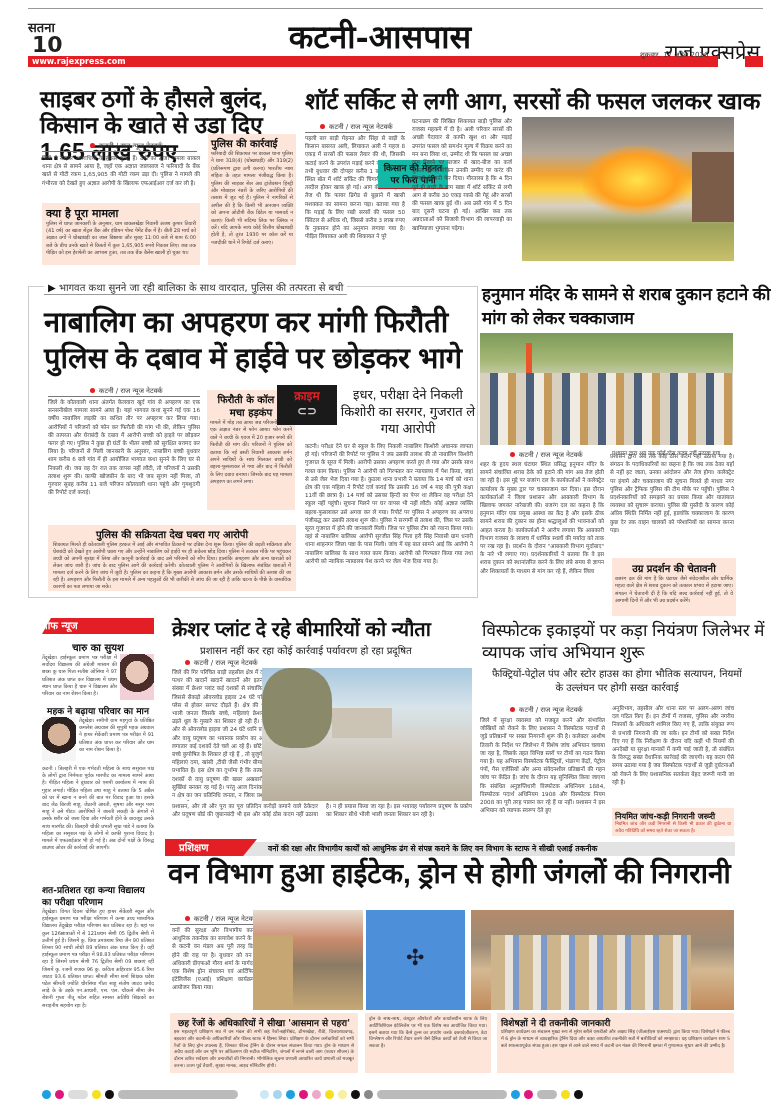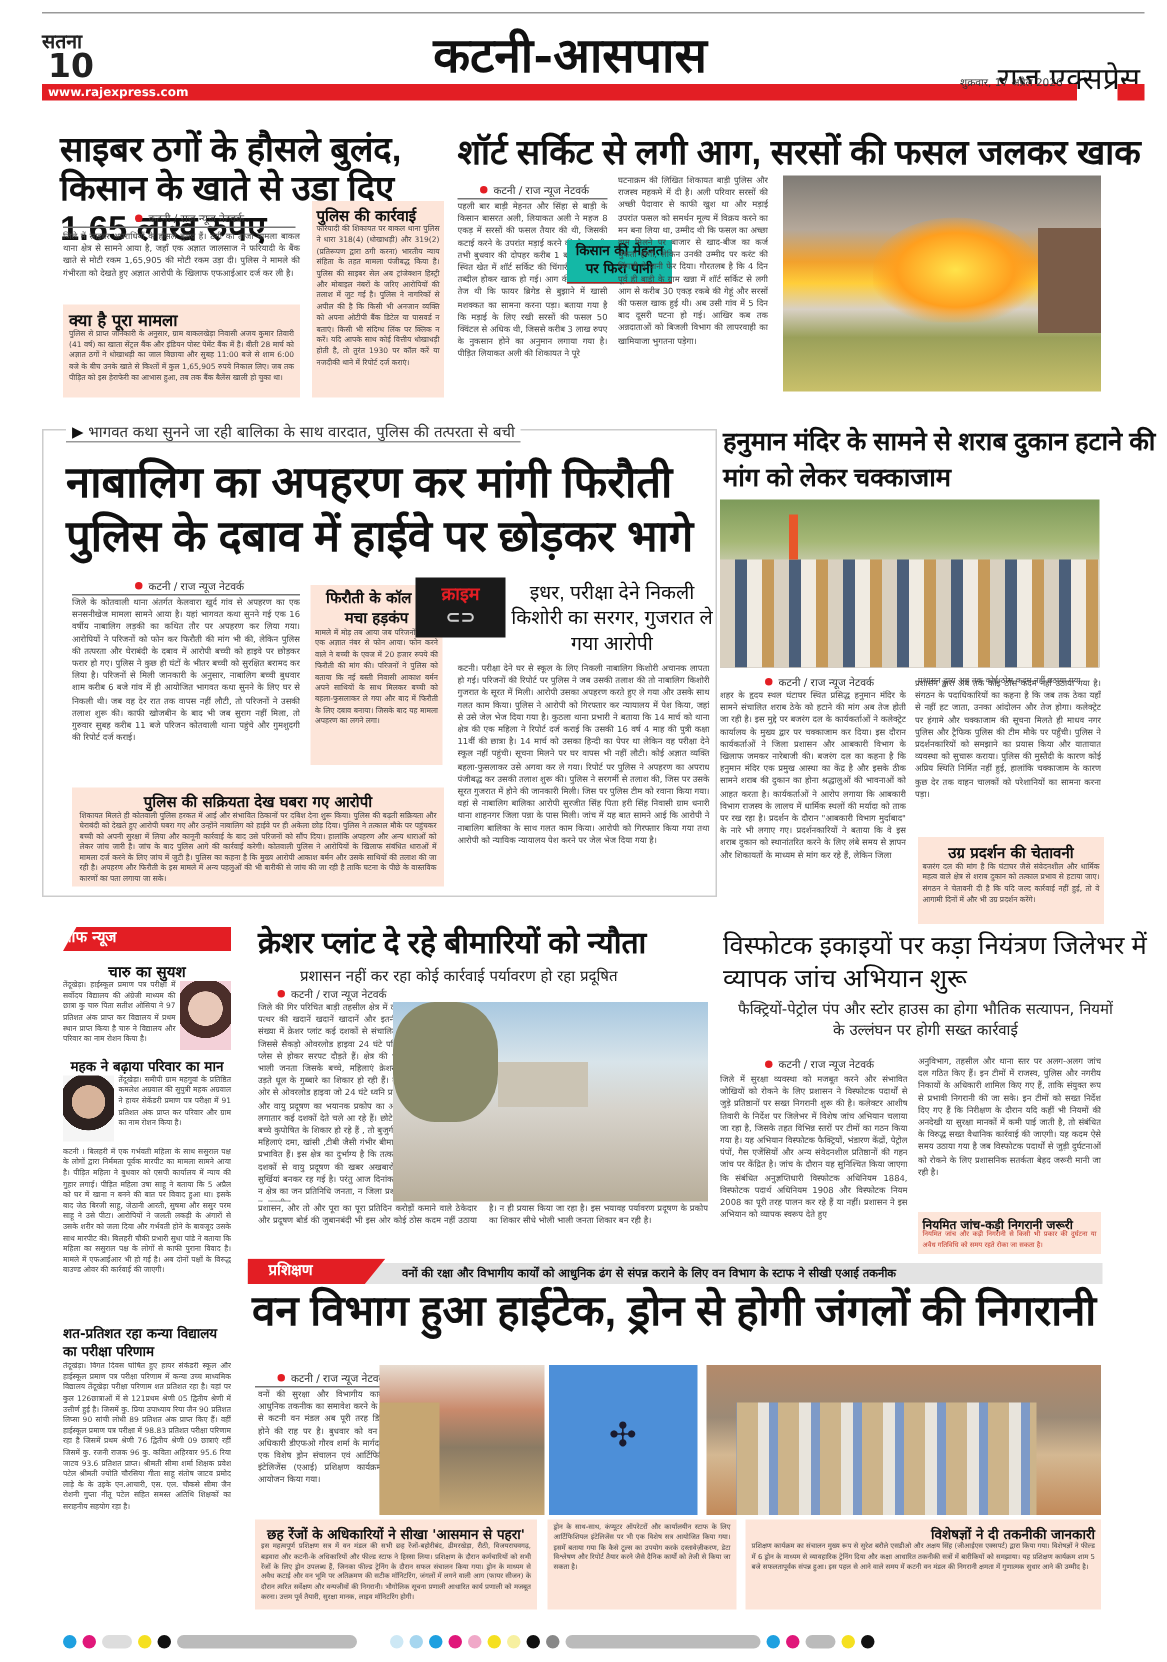--- a/index.html
+++ b/index.html
@@ -164,21 +164,21 @@
   <div style="position:absolute;left:20px;top:25px;width:200px;height:75px;background:repeating-linear-gradient(90deg,#cdb48a 0 14px,#e8e4dc 14px 22px,#7d9ac8 22px 28px)"></div>
 </div>
 <div class="abs pinkbox" style="left:170px;top:1013px;width:188px;height:60px;padding:3px 4px;overflow:hidden">
   <div class="boxhead" style="font-size:9px;text-align:center">छह रेंजों के अधिकारियों ने सीखा 'आसमान से पहरा'</div>
   <div class="txt" style="font-size:4.6px;line-height:6.8px">इस महत्वपूर्ण प्रशिक्षण सत्र में वन मंडल की सभी छह रेंजों-बहोरीबंद, ढीमरखेड़ा, रीठी, विजयराघवगढ़, बड़वारा और कटनी-के अधिकारियों और फील्ड स्टाफ ने हिस्सा लिया। प्रशिक्षण के दौरान कर्मचारियों को सभी रेंजों के लिए ड्रोन उपलब्ध हैं, जिनका फील्ड ट्रेनिंग के दौरान सफल संचालन किया गया। ड्रोन के माध्यम से अवैध कटाई और वन भूमि पर अतिक्रमण की सटीक मॉनिटरिंग, जंगलों में लगने वाली आग (फायर सीजन) के दौरान त्वरित सर्वेक्षण और वन्यजीवों की निगरानी। भौगोलिक सूचना प्रणाली आधारित कार्य प्रणाली को मजबूत करना। उत्तम पूर्व तैयारी, सुरक्षा मानक, लाइव मॉनिटरिंग होगी।</div>
 </div>
 <div class="abs pinkbox" style="left:365px;top:1013px;width:126px;height:60px;padding:3px 4px;overflow:hidden">
   <div class="txt" style="font-size:4.6px;line-height:6.8px">ड्रोन के साथ-साथ, कंप्यूटर ऑपरेटरों और कार्यालयीन स्टाफ के लिए आर्टिफिशियल इंटेलिजेंस पर भी एक विशेष सत्र आयोजित किया गया। इसमें बताया गया कि कैसे टूल्स का उपयोग करके दस्तावेज़ीकरण, डेटा विश्लेषण और रिपोर्ट तैयार करने जैसे दैनिक कार्यों को तेजी से किया जा सकता है।</div>
 </div>
 <div class="abs pinkbox" style="left:497px;top:1013px;width:237px;height:60px;padding:3px 4px;overflow:hidden">
-  <div class="boxhead" style="font-size:9px;text-align:right">विशेषज्ञों ने दी तकनीकी जानकारी</div>
+  <div class="boxhead" style="font-size:9px;text-align:left">विशेषज्ञों ने दी तकनीकी जानकारी</div>
   <div class="txt" style="font-size:4.6px;line-height:6.8px">प्रशिक्षण कार्यक्रम का संचालन मुख्य रूप से सुरेश बरौले एसडीओ और अक्षय सिंह (जीआईएस एक्सपर्ट) द्वारा किया गया। विशेषज्ञों ने फील्ड में 6 ड्रोन के माध्यम से व्यावहारिक ट्रेनिंग दिया और कक्षा आधारित तकनीकी सत्रों में बारीकियों को समझाया। यह प्रशिक्षण कार्यक्रम शाम 5 बजे सफलतापूर्वक संपन्न हुआ। इस पहल से आने वाले समय में कटनी वन मंडल की निगरानी क्षमता में गुणात्मक सुधार आने की उम्मीद है।</div>
 </div>
 
 <div class="abs cmyk" style="left:42px;top:1090px;">
   <div class="c" style="background:#1ea0e0"></div>
   <div class="c" style="background:#e0177a"></div>
   <div class="bar" style="width:20px;background:#ddd"></div>
   <div class="c" style="background:#f5e020"></div>
   <div class="c" style="background:#111"></div>
   <div class="bar" style="width:120px"></div>

